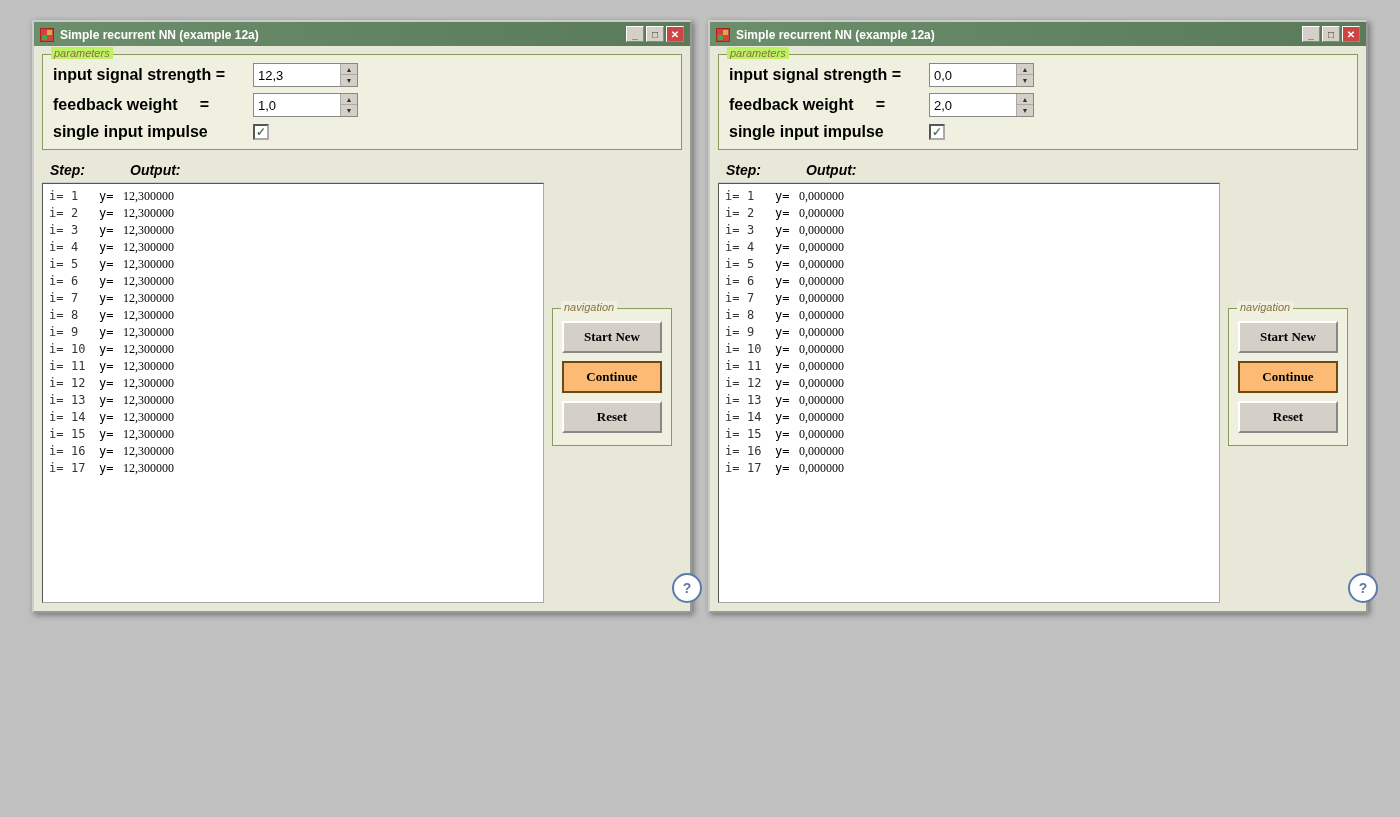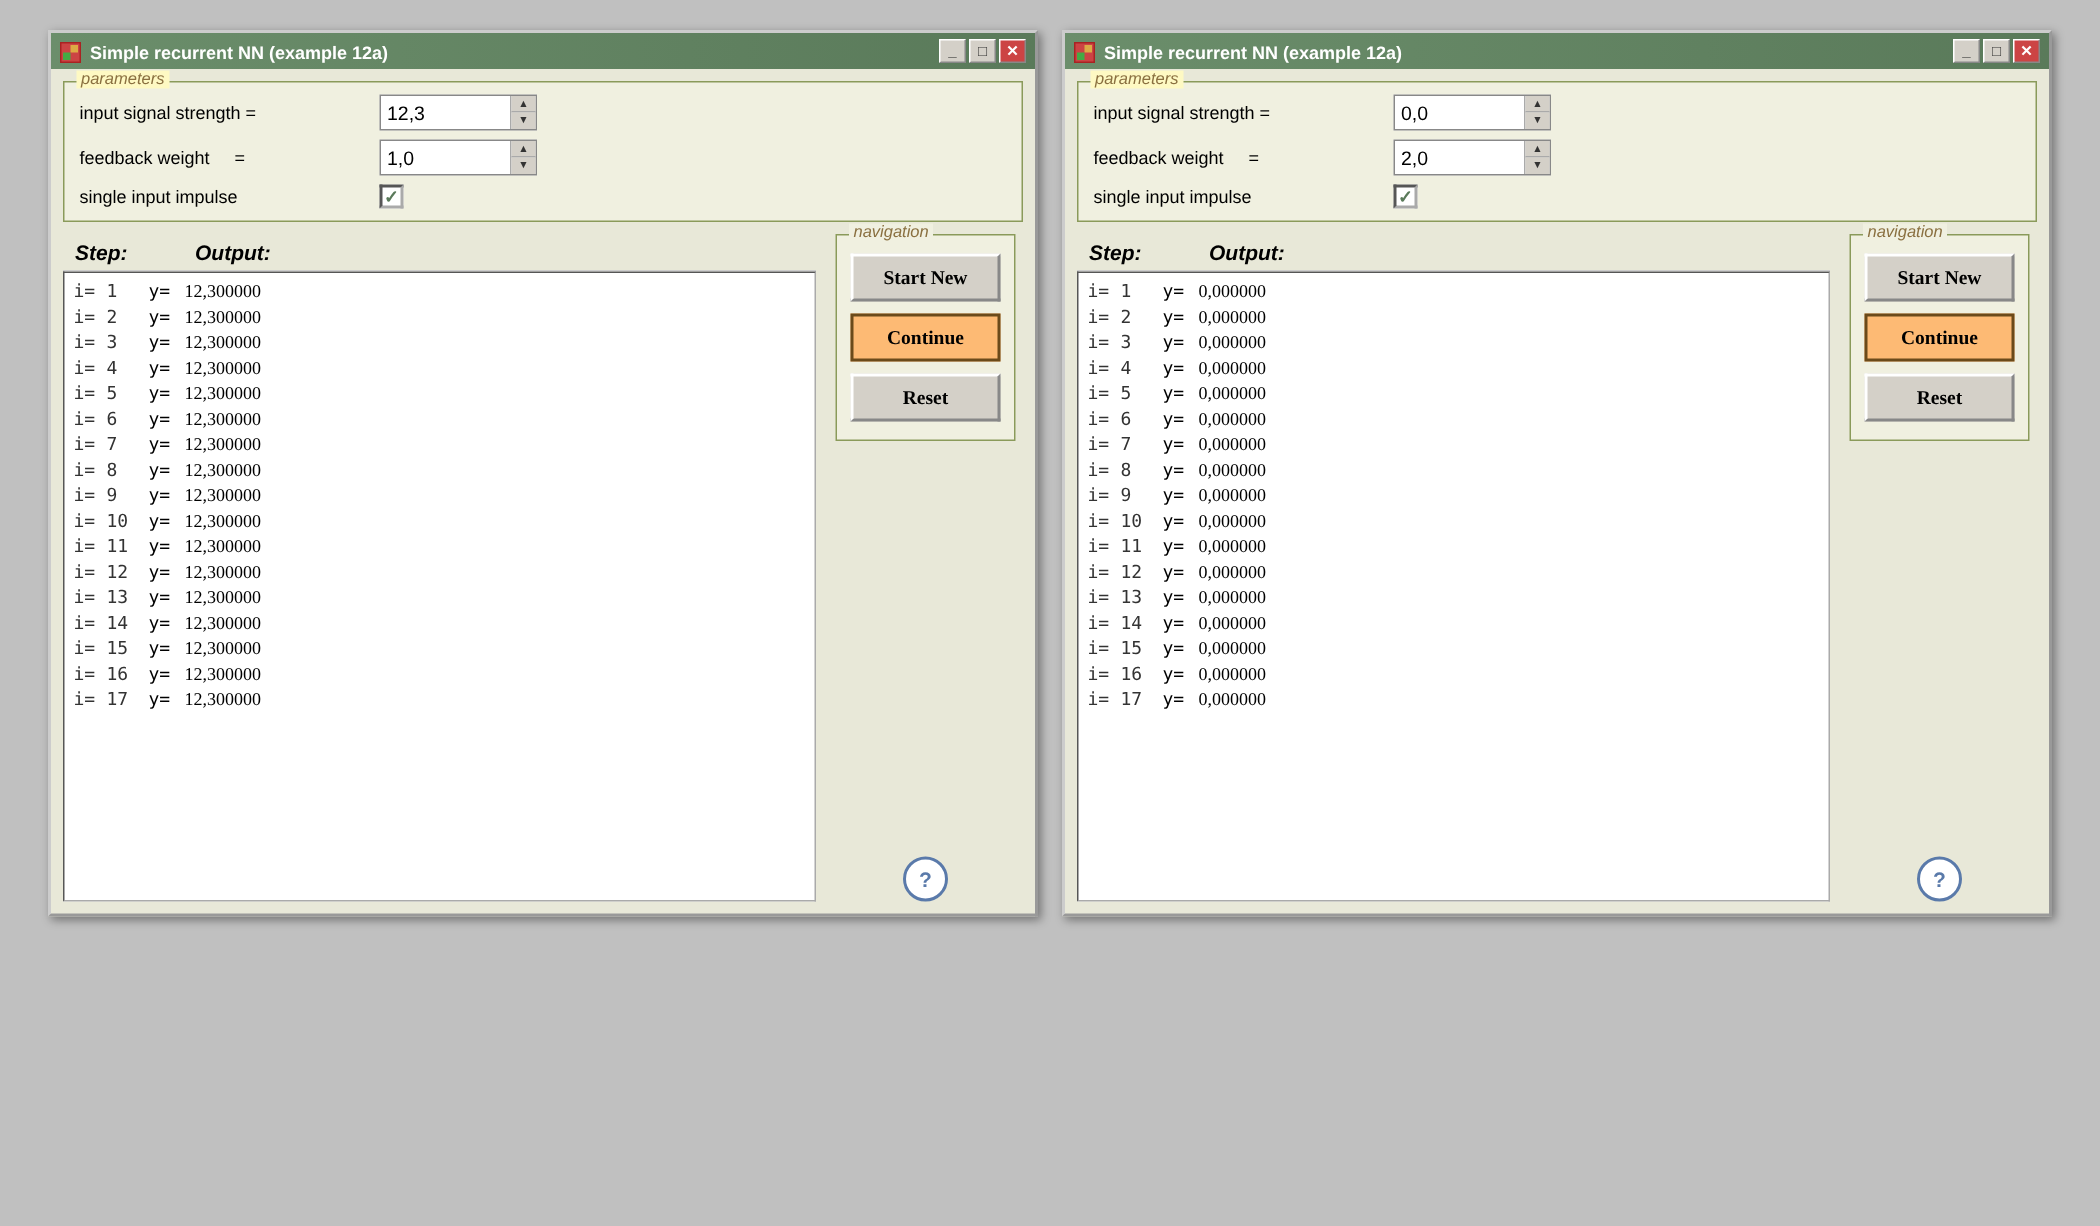--- a/index.html
+++ b/index.html
@@ -84,39 +84,39 @@
       background: #f0f0e0;
       padding: 8px 10px;
       margin-bottom: 8px;
       position: relative;
     }
 
     .params-label {
       position: absolute;
       top: -8px;
       left: 8px;
-      background: #fef9c3;
+      background: #bef264;
       color: #8a7040;
       font-size: 11px;
       padding: 0 3px;
       font-style: italic;
     }
 
     .param-row {
       display: flex;
       align-items: center;
       margin-bottom: 6px;
     }
 
     .param-row:last-child { margin-bottom: 0; }
 
     .param-name {
-      font-weight: normal;
+      font-weight: bold;
       min-width: 200px;
-      font-size: 12px;
+      font-size: 16px;
     }
 
     .spin-container {
       display: flex;
       align-items: stretch;
       border: 1px solid #888;
       background: white;
     }
 
     .spin-input {
@@ -212,21 +212,20 @@
     }
 
     .col-i { min-width: 22px; color: #333; }
     .col-num { min-width: 28px; color: #333; }
     .col-y { min-width: 24px; }
     .col-val { min-width: 90px; font-family: Liberation Serif, serif; }
 
     .nav-section {
       width: 130px;
       display: flex;
-      flex-direction: column;
       align-items: center;
     }
 
     .nav-group {
       border: 1px solid #8a9a5a;
       background: #f0f0e0;
       padding: 12px 10px;
       width: 120px;
       display: flex;
       flex-direction: column;

